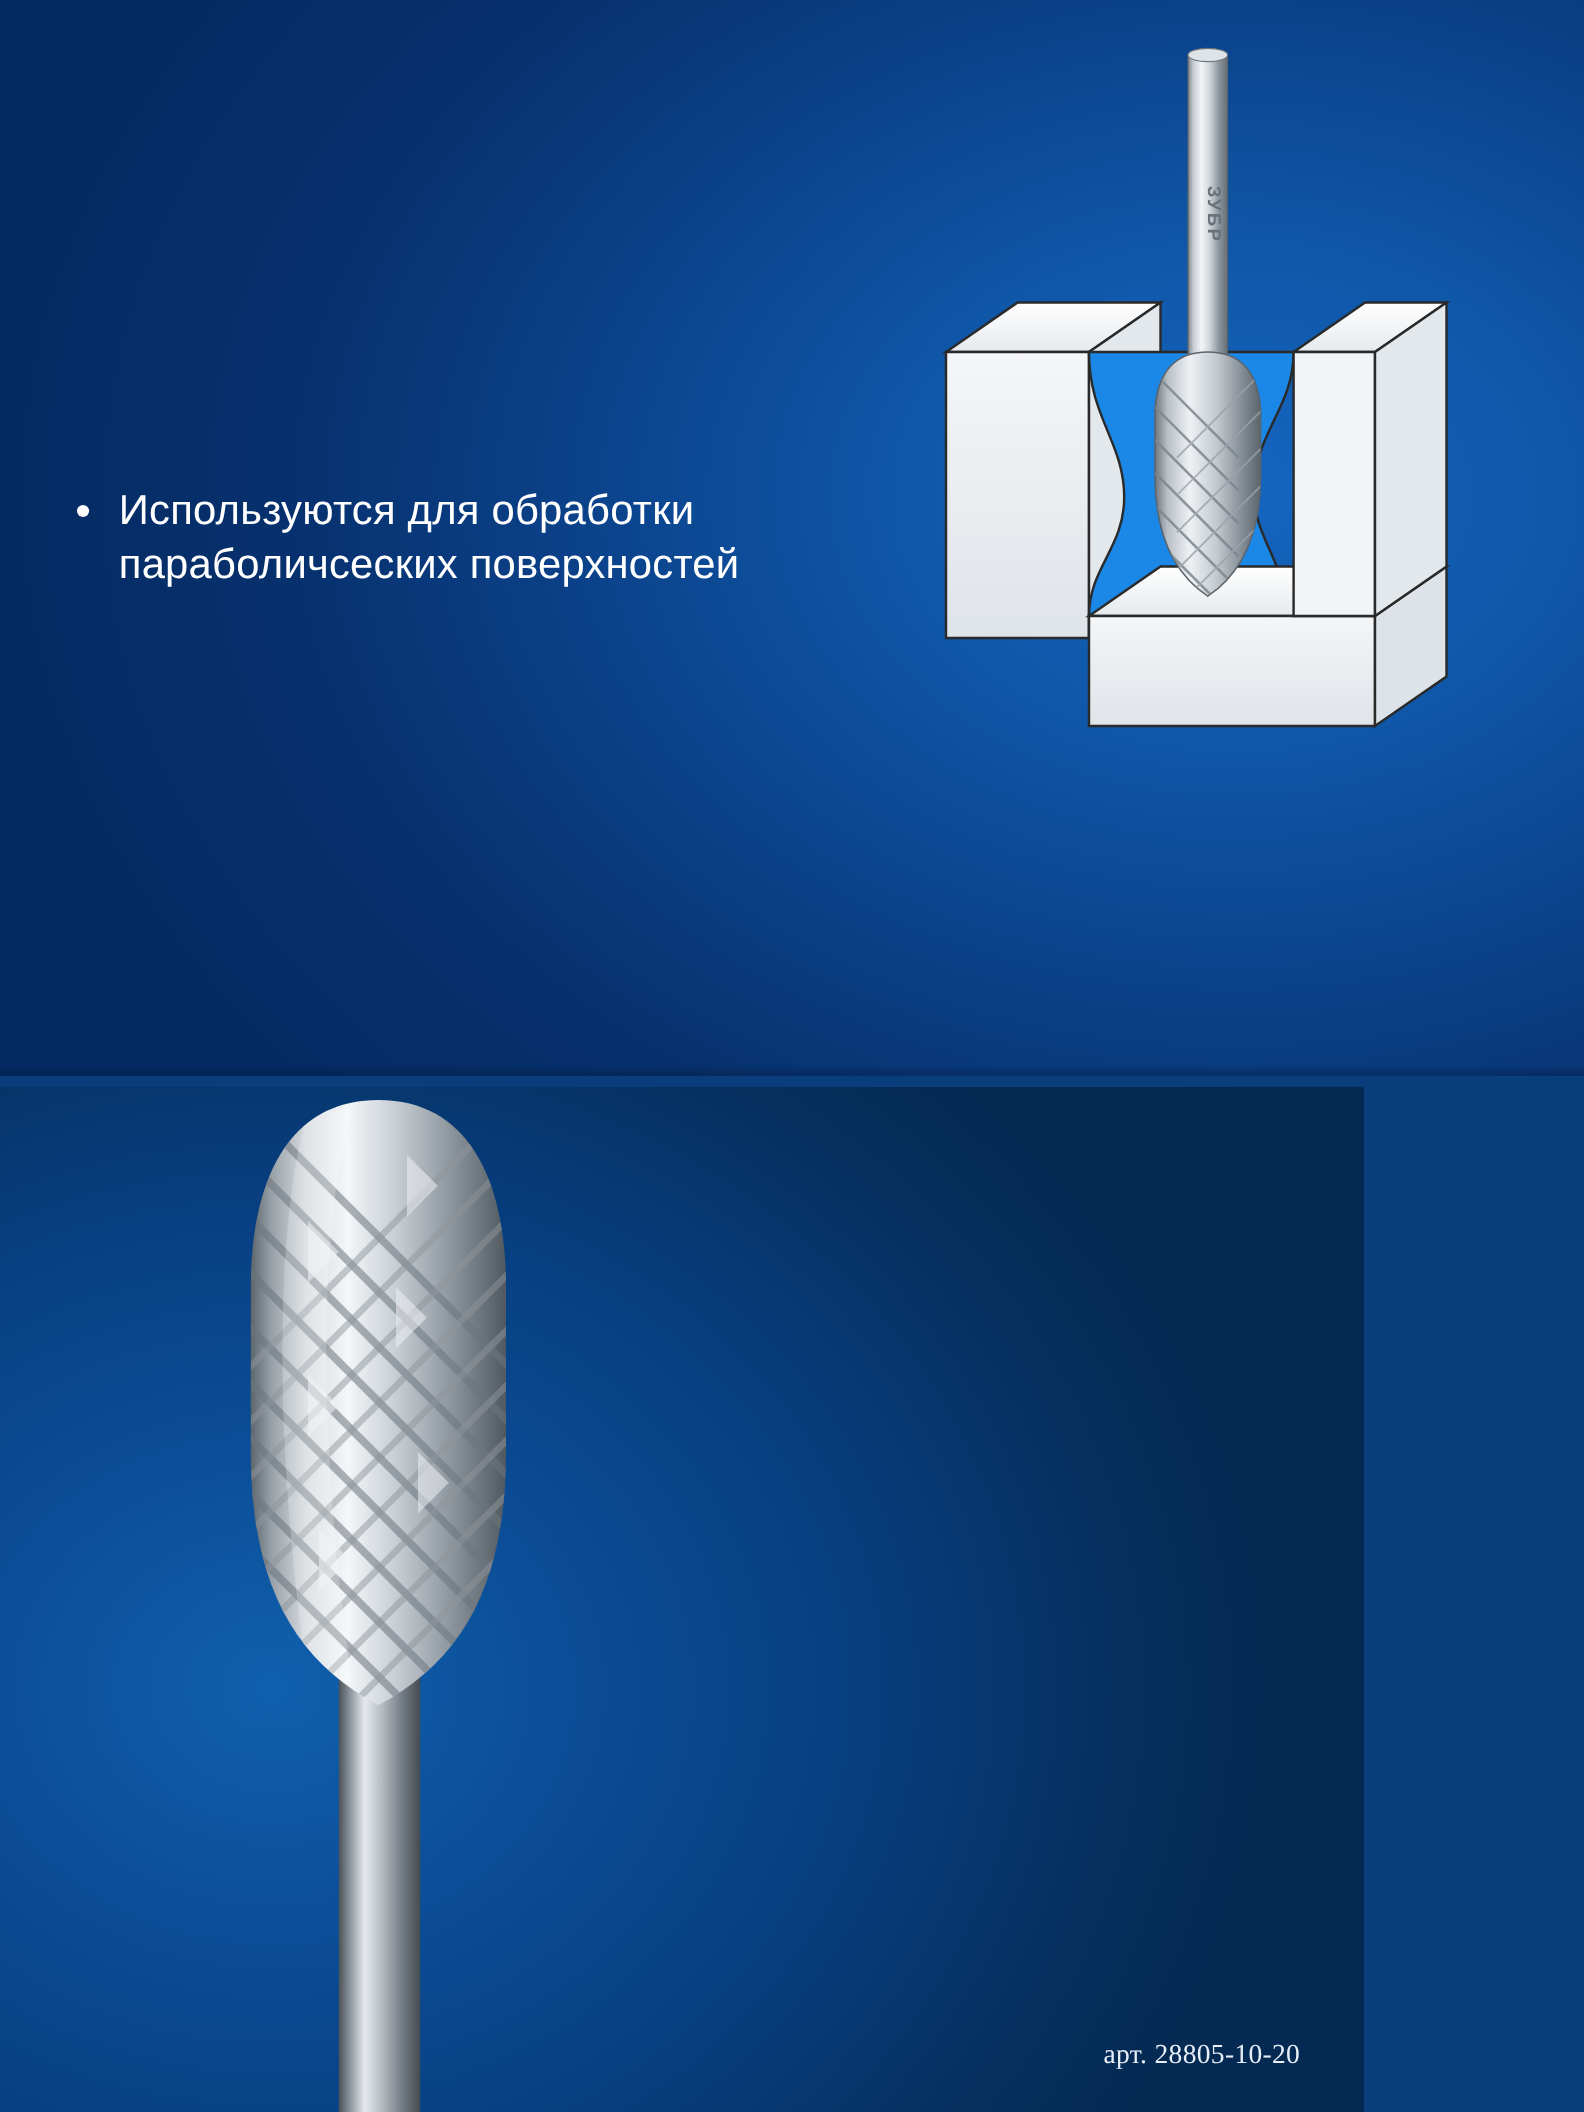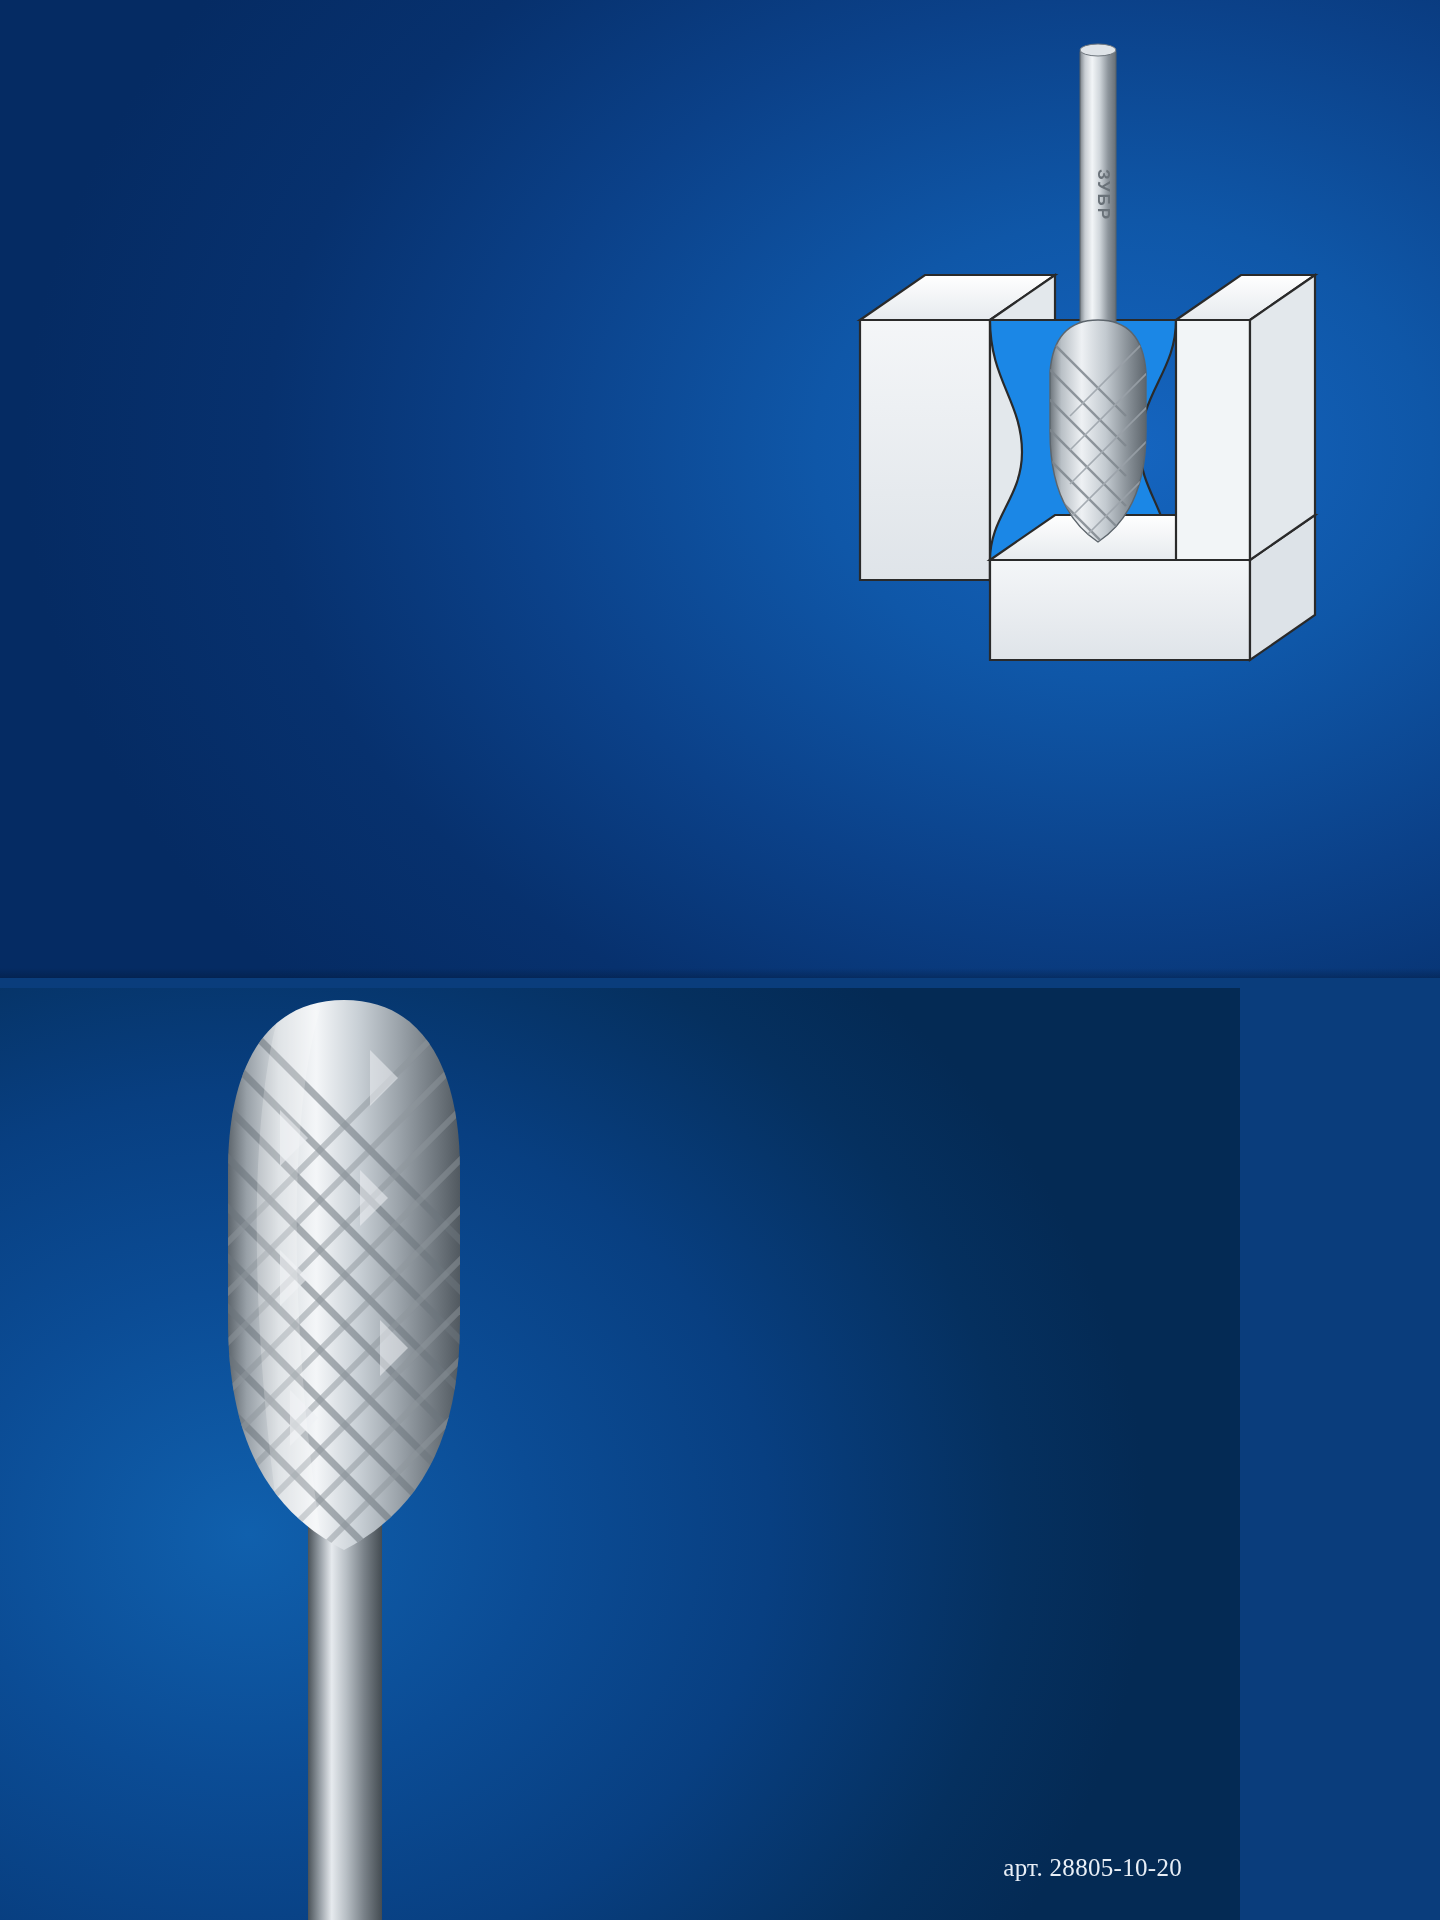--- a/index.html
+++ b/index.html
@@ -188,20 +188,26 @@
           <line x1="190" y1="450" x2="286" y2="546"></line>
           <line x1="326" y1="300" x2="230" y2="396" stroke="#9aa2a9" stroke-width="1.6"></line>
           <line x1="326" y1="334" x2="230" y2="430" stroke="#9aa2a9" stroke-width="1.6"></line>
           <line x1="326" y1="368" x2="230" y2="464" stroke="#9aa2a9" stroke-width="1.6"></line>
           <line x1="326" y1="402" x2="230" y2="498" stroke="#9aa2a9" stroke-width="1.6"></line>
           <line x1="326" y1="436" x2="230" y2="532" stroke="#9aa2a9" stroke-width="1.6"></line>
         </g>
       </g>
     </svg>
 
+    <ul class="bullet-list" id="top-bullets">
+      <li>
+        <span class="dot"></span>
+        <span>Используются для обработки параболичсеских поверхностей</span>
+      </li>
+    </ul>
   </div>
 
   <div class="panel-bottom">
 
     <div class="article-code">арт. 28805-10-20</div>
   </div>
 
   <svg class="photo-burr" viewBox="0 0 430 930">
     <defs>
       <linearGradient id="bigHead" x1="0" y1="0" x2="1" y2="0">

